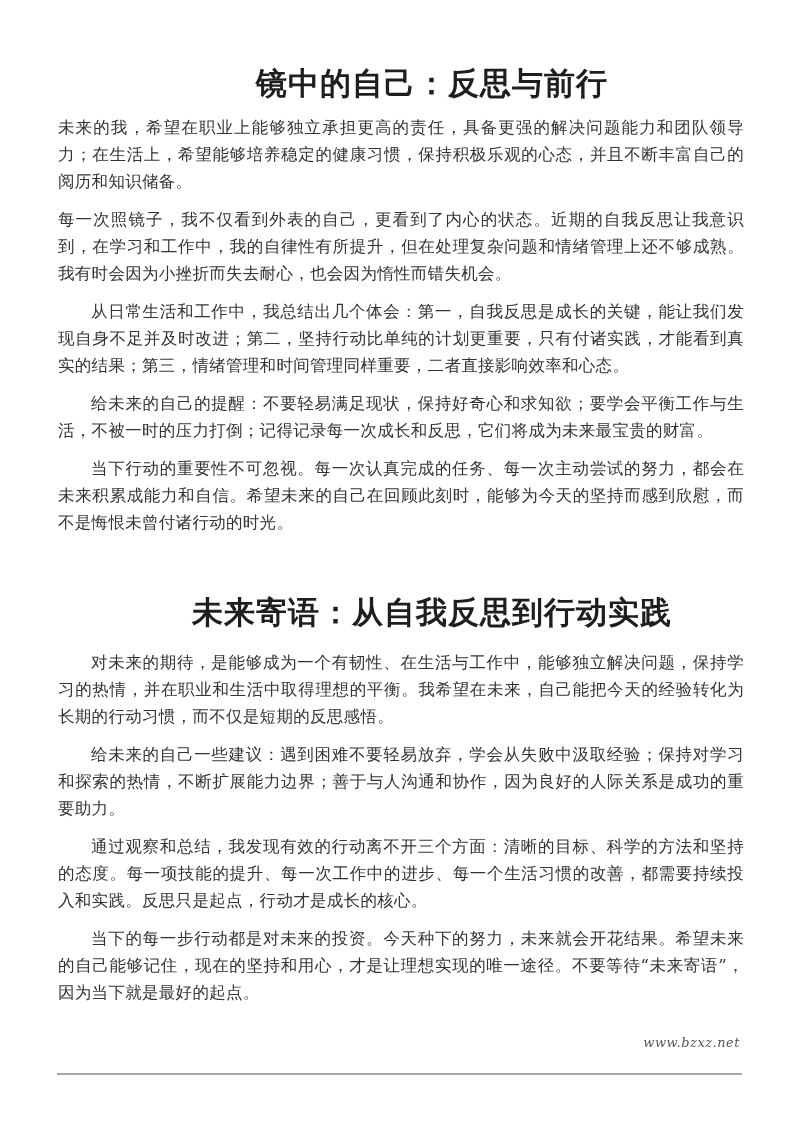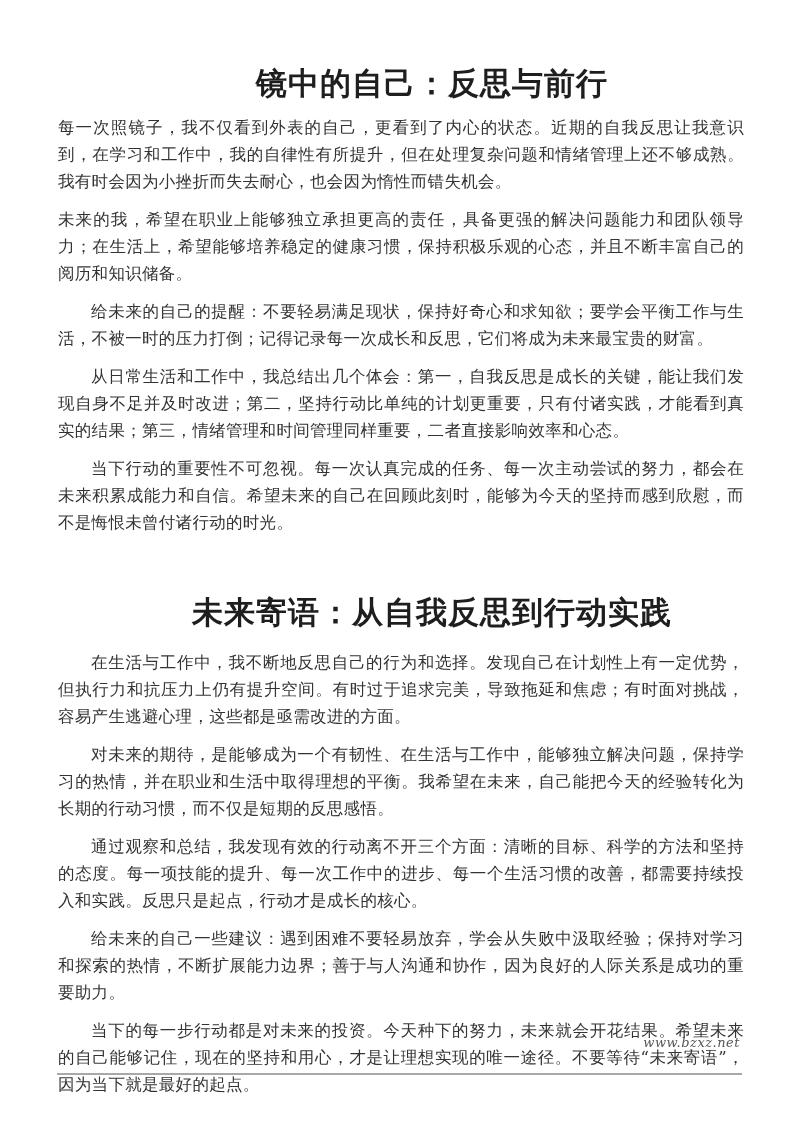--- a/index.html
+++ b/index.html
@@ -94,33 +94,32 @@
 </style>
 </head>
 <body>
 
 <div class="page">
 
 
   <h1 class="section-title title-1">镜中的自己：反思与前行</h1>
 
   <div class="section-body body-1">
+    <p class="para">未来的我，希望在职业上能够独立承担更高的责任，具备更强的解决问题能力和团队领导力；在生活上，希望能够培养稳定的健康习惯，保持积极乐观的心态，并且不断丰富自己的阅历和知识储备。</p>
     <p class="para">每一次照镜子，我不仅看到外表的自己，更看到了内心的状态。近期的自我反思让我意识到，在学习和工作中，我的自律性有所提升，但在处理复杂问题和情绪管理上还不够成熟。我有时会因为小挫折而失去耐心，也会因为惰性而错失机会。</p>
-    <p class="para">未来的我，希望在职业上能够独立承担更高的责任，具备更强的解决问题能力和团队领导力；在生活上，希望能够培养稳定的健康习惯，保持积极乐观的心态，并且不断丰富自己的阅历和知识储备。</p>
+    <p class="para indent">从日常生活和工作中，我总结出几个体会：第一，自我反思是成长的关键，能让我们发现自身不足并及时改进；第二，坚持行动比单纯的计划更重要，只有付诸实践，才能看到真实的结果；第三，情绪管理和时间管理同样重要，二者直接影响效率和心态。</p>
     <p class="para indent">给未来的自己的提醒：不要轻易满足现状，保持好奇心和求知欲；要学会平衡工作与生活，不被一时的压力打倒；记得记录每一次成长和反思，它们将成为未来最宝贵的财富。</p>
-    <p class="para indent">从日常生活和工作中，我总结出几个体会：第一，自我反思是成长的关键，能让我们发现自身不足并及时改进；第二，坚持行动比单纯的计划更重要，只有付诸实践，才能看到真实的结果；第三，情绪管理和时间管理同样重要，二者直接影响效率和心态。</p>
     <p class="para indent">当下行动的重要性不可忽视。每一次认真完成的任务、每一次主动尝试的努力，都会在未来积累成能力和自信。希望未来的自己在回顾此刻时，能够为今天的坚持而感到欣慰，而不是悔恨未曾付诸行动的时光。</p>
   </div>
 
   <h1 class="section-title title-2">未来寄语：从自我反思到行动实践</h1>
 
   <div class="section-body body-2">
-    <p class="para indent">在生活与工作中，我不断地反思自己的行为和选择。发现自己在计划性上有一定优势，但执行力和抗压力上仍有提升空间。有时过于追求完美，导致拖延和焦虑；有时面对挑战，容易产生逃避心理，这些都是亟需改进的方面。</p>
     <p class="para indent">对未来的期待，是能够成为一个有韧性、在生活与工作中，能够独立解决问题，保持学习的热情，并在职业和生活中取得理想的平衡。我希望在未来，自己能把今天的经验转化为长期的行动习惯，而不仅是短期的反思感悟。</p>
+    <p class="para indent">给未来的自己一些建议：遇到困难不要轻易放弃，学会从失败中汲取经验；保持对学习和探索的热情，不断扩展能力边界；善于与人沟通和协作，因为良好的人际关系是成功的重要助力。</p>
     <p class="para indent">通过观察和总结，我发现有效的行动离不开三个方面：清晰的目标、科学的方法和坚持的态度。每一项技能的提升、每一次工作中的进步、每一个生活习惯的改善，都需要持续投入和实践。反思只是起点，行动才是成长的核心。</p>
-    <p class="para indent">给未来的自己一些建议：遇到困难不要轻易放弃，学会从失败中汲取经验；保持对学习和探索的热情，不断扩展能力边界；善于与人沟通和协作，因为良好的人际关系是成功的重要助力。</p>
     <p class="para indent">当下的每一步行动都是对未来的投资。今天种下的努力，未来就会开花结果。希望未来的自己能够记住，现在的坚持和用心，才是让理想实现的唯一途径。不要等待“未来寄语”，因为当下就是最好的起点。</p>
   </div>
 
   <div class="footer-rule"></div>
   <div class="footer-url">www.bzxz.net</div>
 
 </div>
 
 </body></html>

